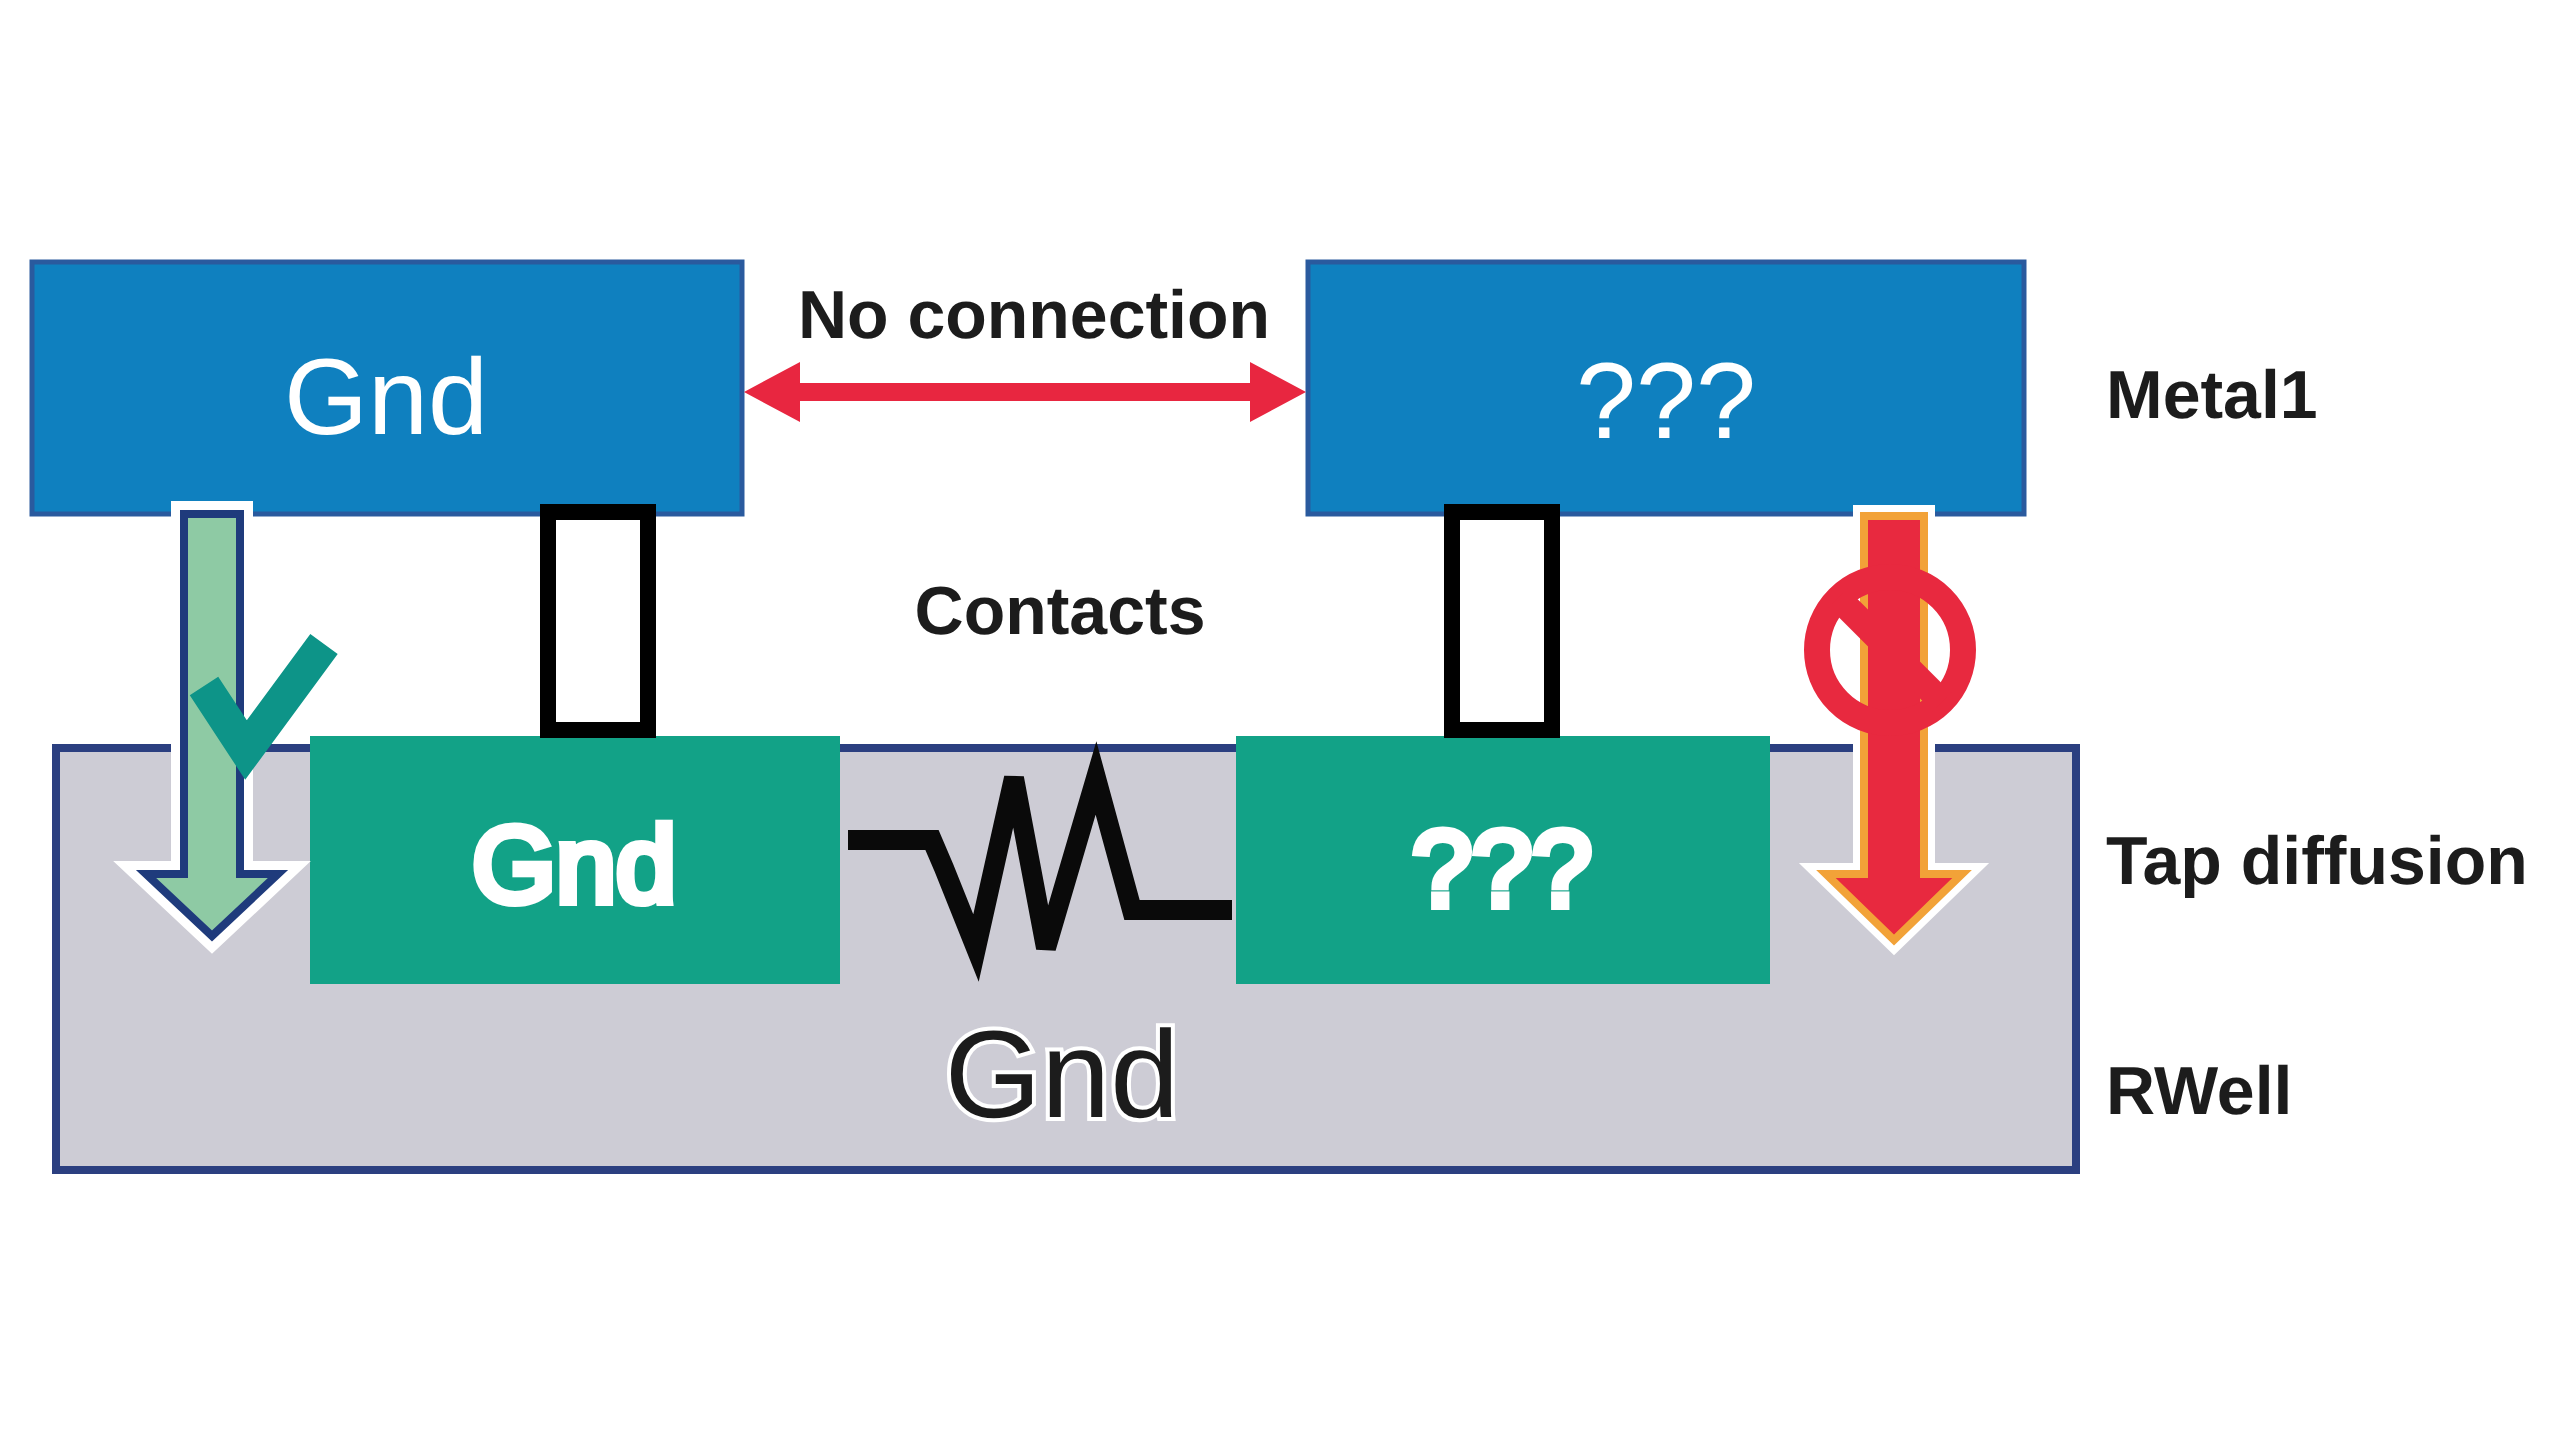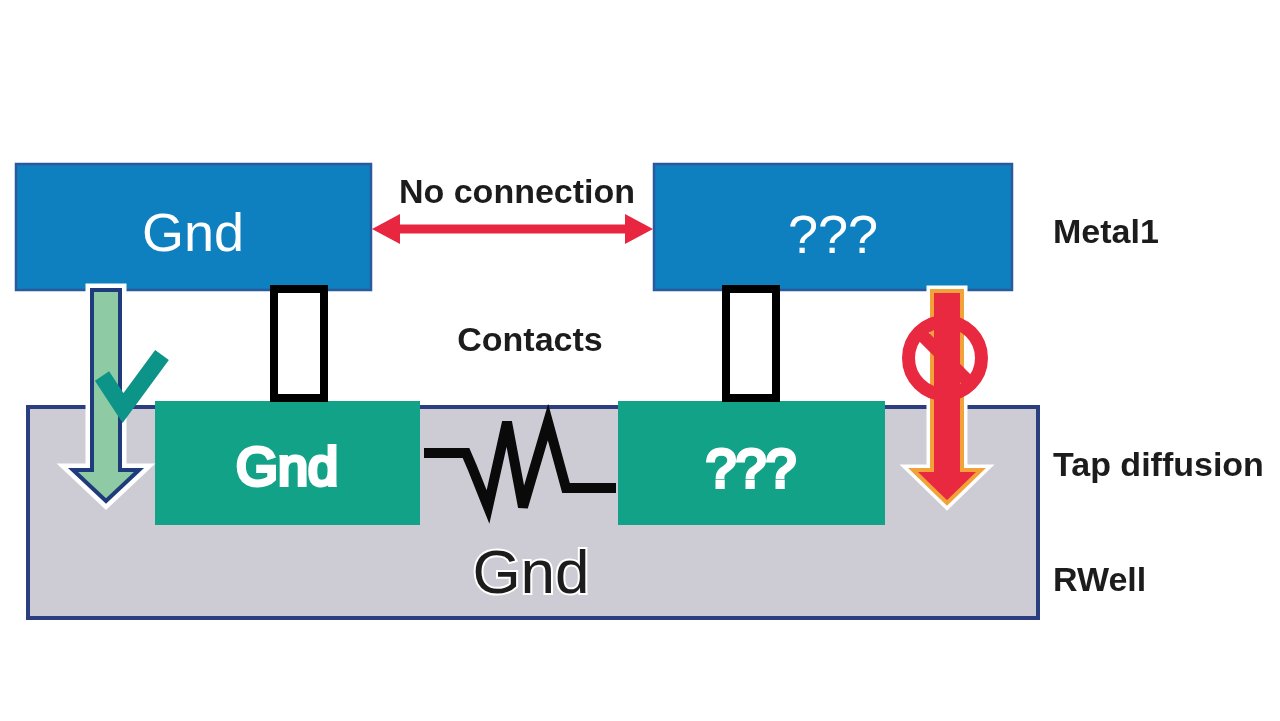--- a/index.html
+++ b/index.html
@@ -9,21 +9,20 @@
     width:1280px;
     height:721px;
     overflow:hidden;
     font-family:"Liberation Sans", sans-serif;
   }
   .stage{
     position:relative;
     width:1280px;
     height:666px;
     background:#ffffff;
-    margin-top:33px;
   }
   svg{display:block;}
   text{
     font-family:"Liberation Sans", sans-serif;
   }
   .caption{
     font-size:34px;
     font-weight:bold;
   }
   .layer-label{

